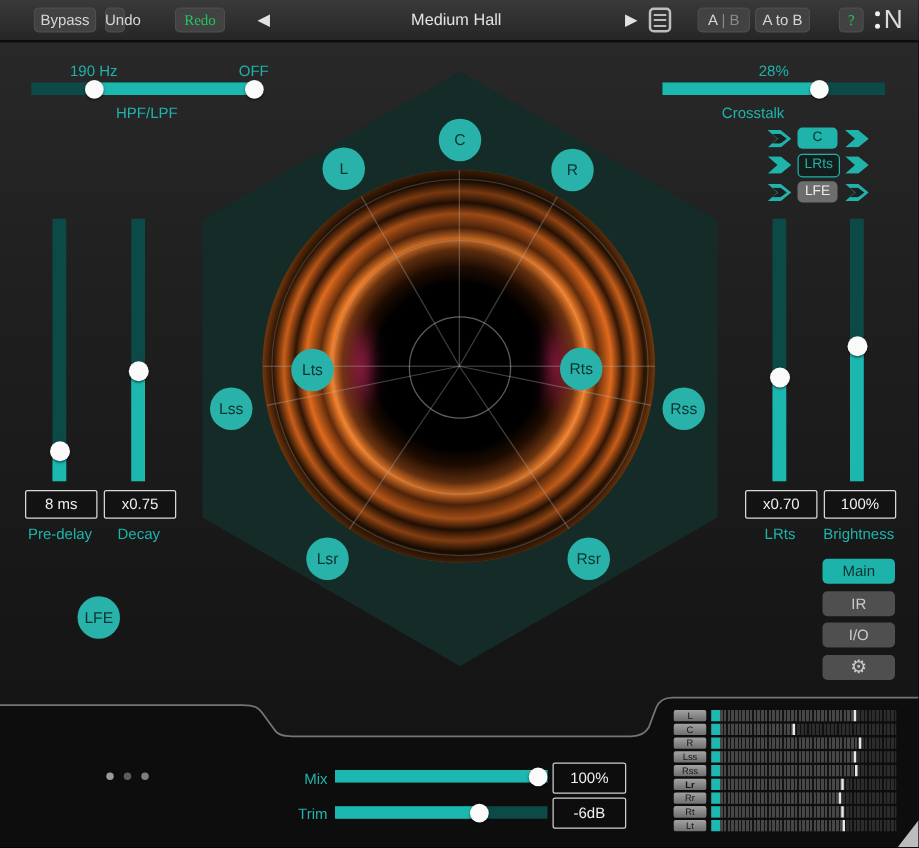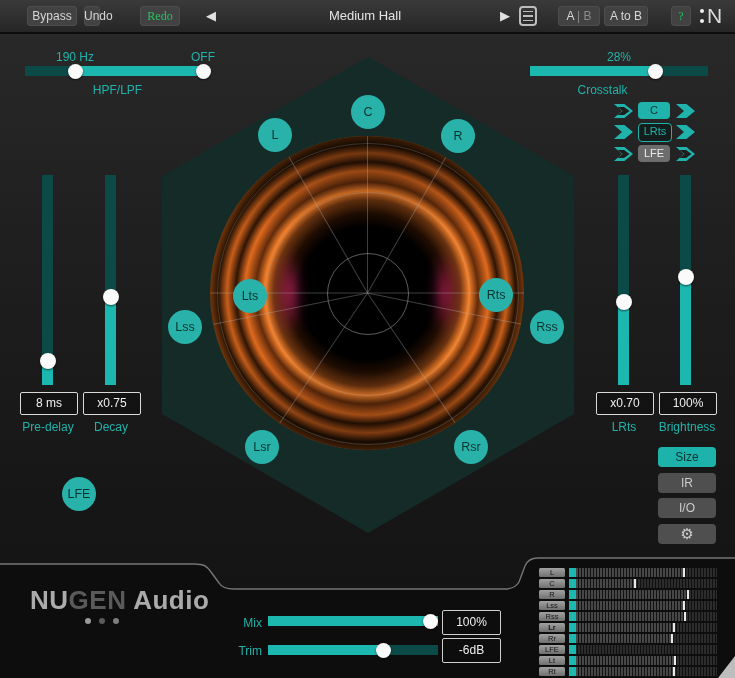--- a/index.html
+++ b/index.html
@@ -115,21 +115,21 @@
     <div class="spoke" style="transform:rotate(101.5deg)"></div>
     <div class="spoke" style="transform:rotate(-101.5deg)"></div>
     <div class="spoke" style="transform:rotate(146deg)"></div>
     <div class="spoke" style="transform:rotate(-146deg)"></div>
   </div>
 
   <div class="node" style="left:351px;top:95px">C</div>
   <div class="node" style="left:258px;top:118px">L</div>
   <div class="node" style="left:441px;top:119px">R</div>
   <div class="node" style="left:233px;top:279px">Lts</div>
-  <div class="node" style="left:479px;top:278px">Rts</div>
+  <div class="node" style="left:448px;top:278px">Rts</div>
   <div class="node" style="left:168px;top:310px">Lss</div>
   <div class="node" style="left:530px;top:310px">Rss</div>
   <div class="node" style="left:245px;top:430px">Lsr</div>
   <div class="node" style="left:454px;top:430px">Rsr</div>
   <div class="node" style="left:62px;top:477px">LFE</div>
 
   <div class="topbar">
     <div class="tbtn" style="left:27px;width:50px">Bypass</div>
     <div class="tbtn" style="left:84px;width:16px">Undo</div>
     <div class="tbtn dim" style="left:140px;width:40px">Redo</div>
@@ -211,32 +211,31 @@
   </div>
   <div class="vslider" style="left:680px">
     <div class="vfill" style="height:108px"></div>
     <div class="vhandle" style="top:94px"></div>
   </div>
   <div class="vbox" style="left:596px;top:392px">x0.70</div>
   <div class="vbox" style="left:659px;top:392px">100%</div>
   <div class="tlabel" style="left:584px;top:420px;width:80px">LRts</div>
   <div class="tlabel" style="left:647px;top:420px;width:80px">Brightness</div>
 
-  <div class="vbtn active" style="top:447px">Size</div>
+  <div class="vbtn active" style="top:447px">Main</div>
   <div class="vbtn" style="top:473px">IR</div>
   <div class="vbtn" style="top:498px">I/O</div>
   <div class="vbtn" style="top:524px;font-size:15px"><span>⚙</span></div>
 
   <svg class="footsvg" width="735" height="128" viewBox="0 0 735 128">
     <path d="M0,14 H194 C204,14 207,16 211,22 L219,33 C222,38 227,39 234,39 H505 C512,39 516,37 519,32 L525,16 C527,11 531,8 538,8 H735 V128 H0 Z" fill="#0d0d0d"></path>
     <path d="M0,14 H194 C204,14 207,16 211,22 L219,33 C222,38 227,39 234,39 H505 C512,39 516,37 519,32 L525,16 C527,11 531,8 538,8 H735" fill="none" stroke="#757575" stroke-width="1.4"></path>
     <path d="M718,128 L735,106 L735,128 Z" fill="#bdbdbd"></path>
   </svg>
 
-  <div class="fitem brand"><span>NU</span><span class="mid">GEN</span><span> Audio</span></div>
   <div class="fitem bdots">
     <i style="background:#9a9a9a"></i>
       <i style="background:#5c5c5c"></i>
       <i style="background:#7e7e7e"></i>
   </div>
 
   <div class="fitem mixlabel" style="left:200px;top:616px">Mix</div>
   <div class="hslider" style="left:268px;top:616px;width:170px;z-index:9">
     <div class="hfill" style="left:0;width:170px"></div>
     <div class="hhandle" style="left:155px"></div>
@@ -325,21 +324,21 @@
 
     <div class="mrow" style="top: 656px;">
       <div class="mlab">Lt</div>
       <div class="mbar">
         <div class="mbright" style="width: 98.08px;"></div>
         <div class="mlead"></div>
         <div class="mpeak" style="left: 105.08px;"></div>
       </div>
     </div>
 
-    <div class="mrow" style="top: 667px;">
+    <div class="mrow" style="top: 645px;">
       <div class="mlab">Rt</div>
       <div class="mbar">
         <div class="mbright" style="width: 96.6px;"></div>
         <div class="mlead"></div>
         <div class="mpeak" style="left: 103.6px;"></div>
       </div>
     </div>
   </div>
 
 </div>

